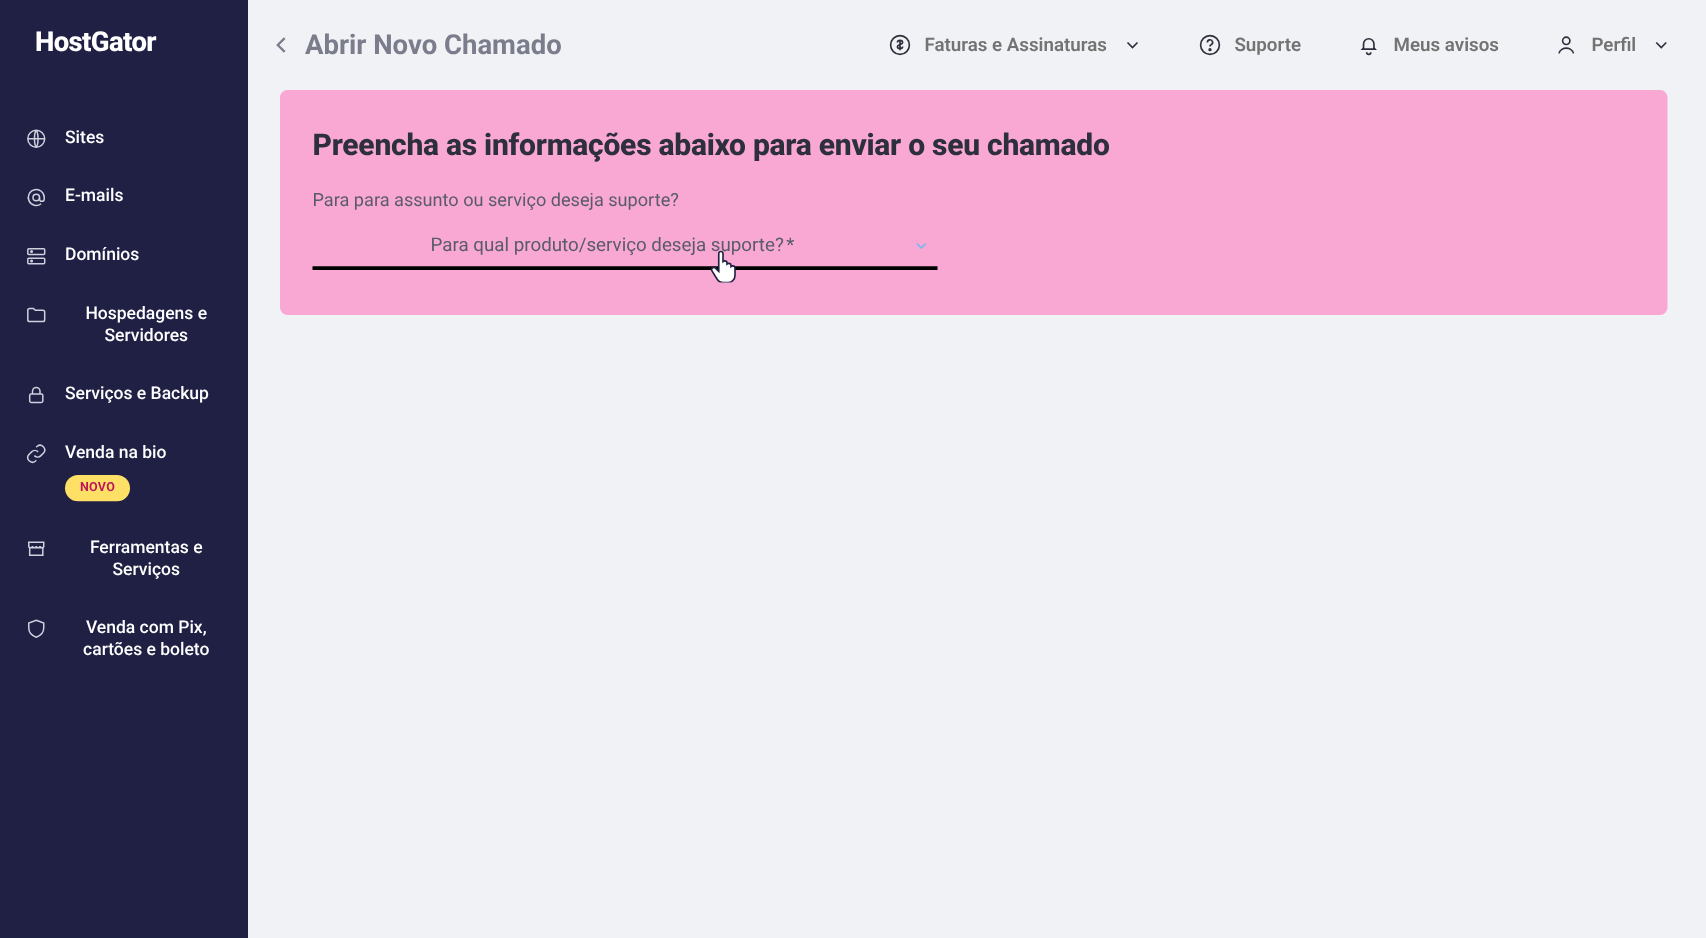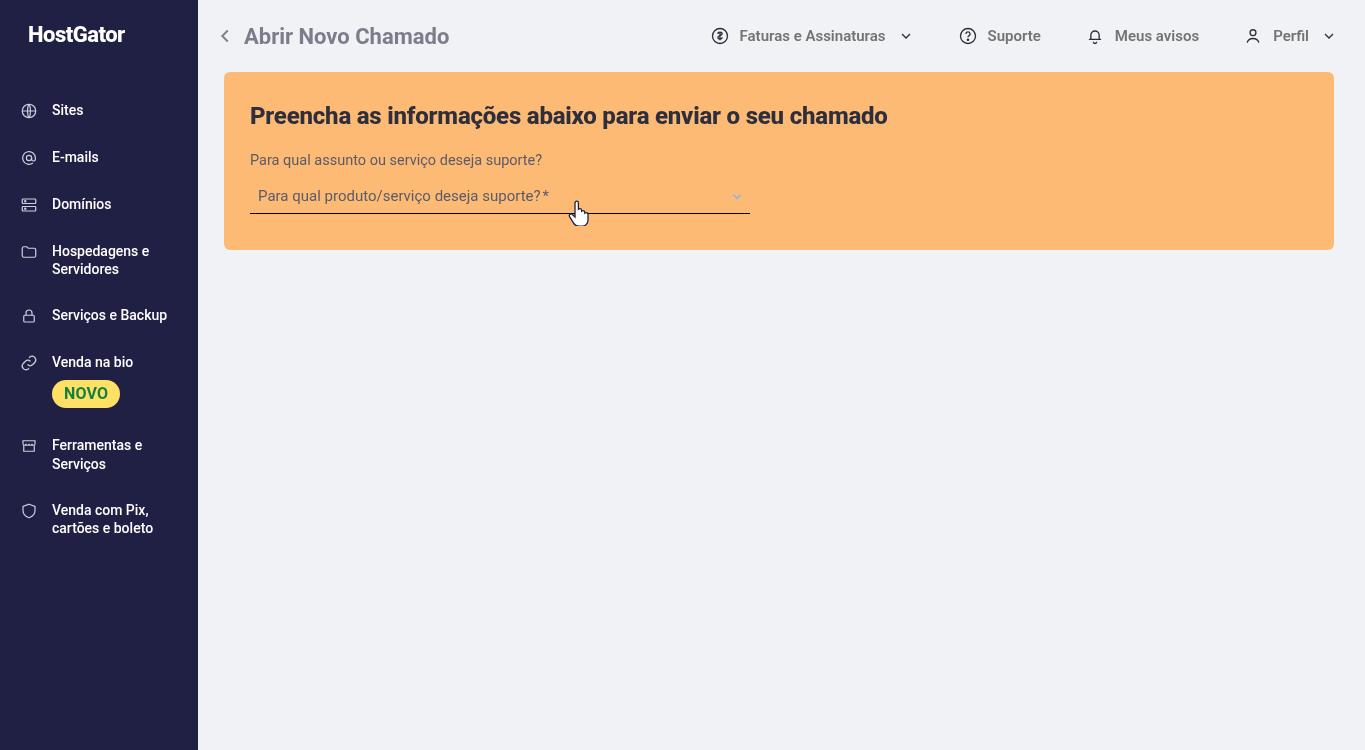--- a/index.html
+++ b/index.html
@@ -35,38 +35,39 @@
   }
   .nav-item {
     display:flex;
     align-items:flex-start;
     gap:14px;
     padding:14px 16px 14px 20px;
     color:#e4e5ec;
     cursor:pointer;
     font-size:14px;
     line-height:1.3;
+    text-align:center;
   }
   .nav-item .ico {
     width:18px; height:18px;
     flex:0 0 18px;
     display:flex;
     align-items:center;
     justify-content:center;
     color:#cfd0de;
     margin-top:1px;
   }
   .nav-item .ico svg { width:18px; height:18px; }
   .nav-item .label-wrap { display:flex; flex-direction:column; gap:8px; }
   .nav-item .label { color:#ffffff; font-weight:500; }
   .badge {
     display:inline-block;
     background:#ffe066;
-    color:#15803d;
-    font-size:16px;
+    color:#be185d;
+    font-size:10px;
     font-weight:700;
     padding:4px 12px;
     border-radius:999px;
     width:fit-content;
     letter-spacing:0.2px;
   }
 
   
   .main {
     margin-left:198px;
@@ -107,47 +108,47 @@
   .top-link .icon-wrap { display:flex; align-items:center; }
   .top-link svg { width:20px; height:20px; stroke:#2e2f3d; }
   .chev { display:flex; align-items:center; margin-left:2px; }
   .chev svg { width:16px; height:16px; }
 
   
   .content {
     padding:0 26px 26px 26px;
   }
   .card {
-    background:#fdba74;
+    background:#f9a8d4;
     border-radius:6px;
     padding:30px 26px 36px 26px;
     max-width:1110px;
   }
   .card-title {
     font-size:24px;
     font-weight:800;
     color:#2e2f3d;
     letter-spacing:-0.2px;
     margin-bottom:22px;
   }
   .field-label {
     font-size:14.5px;
     color:#5a5b6a;
     margin-bottom:14px;
   }
   .select {
     position:relative;
     width:500px;
     max-width:100%;
-    border-bottom:1px solid #000000;
+    border-bottom:3px solid #000000;
     padding:4px 28px 8px 8px;
     cursor:pointer;
     display:flex;
     align-items:center;
-    justify-content:flex-start;
+    justify-content:center;
   }
   .select .placeholder {
     font-size:15px;
     color:#5a5b6a;
   }
   .select .placeholder .ast { margin-left:2px; }
   .select-chev {
     position:absolute;
     right:6px;
     top:50%;
@@ -341,21 +342,21 @@
             </svg>
         </span>
       </div>
 
     </div>
   </div>
 
   <div class="content">
     <div class="card">
       <h2 class="card-title">Preencha as informações abaixo para enviar o seu chamado</h2>
-      <p class="field-label">Para qual assunto ou serviço deseja suporte?</p>
+      <p class="field-label">Para para assunto ou serviço deseja suporte?</p>
       <div class="select">
         <span class="placeholder">
           <span>Para qual produto/serviço deseja suporte?</span><span class="ast">*</span>
         </span>
         <span class="select-chev">
           <svg viewBox="0 0 24 24" fill="none" stroke="currentColor" stroke-width="2.5">
               <path d="M6 9l6 6 6-6"></path>
             </svg>
         </span>
       </div>

